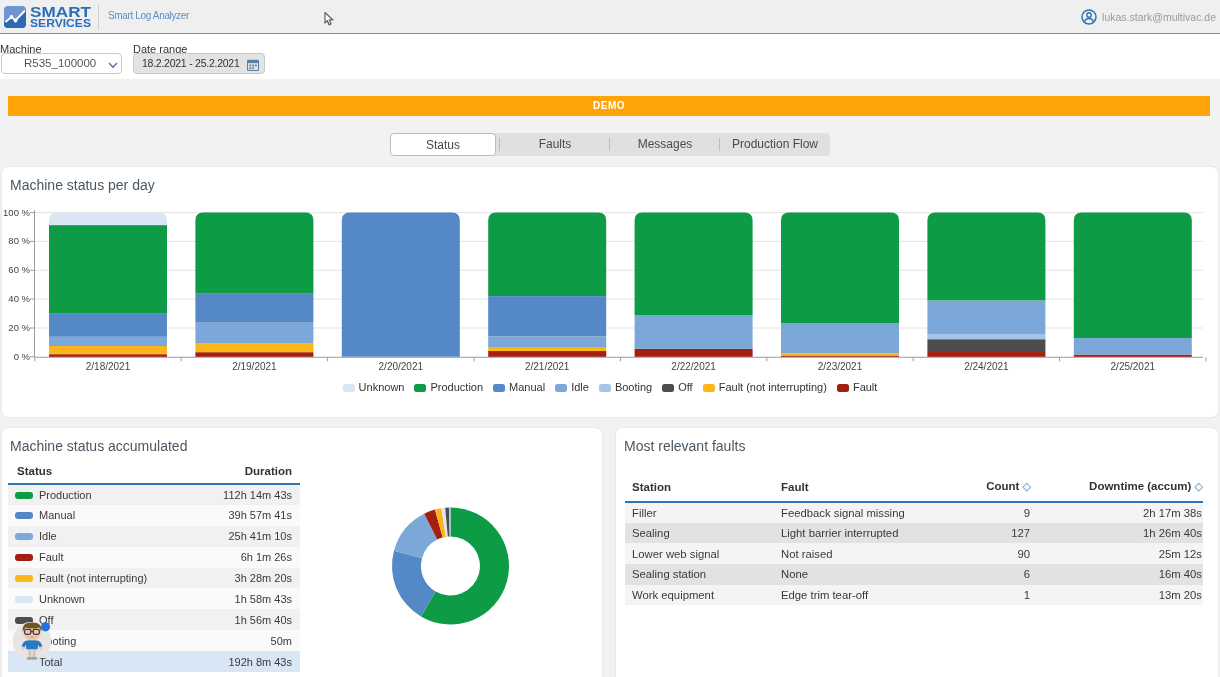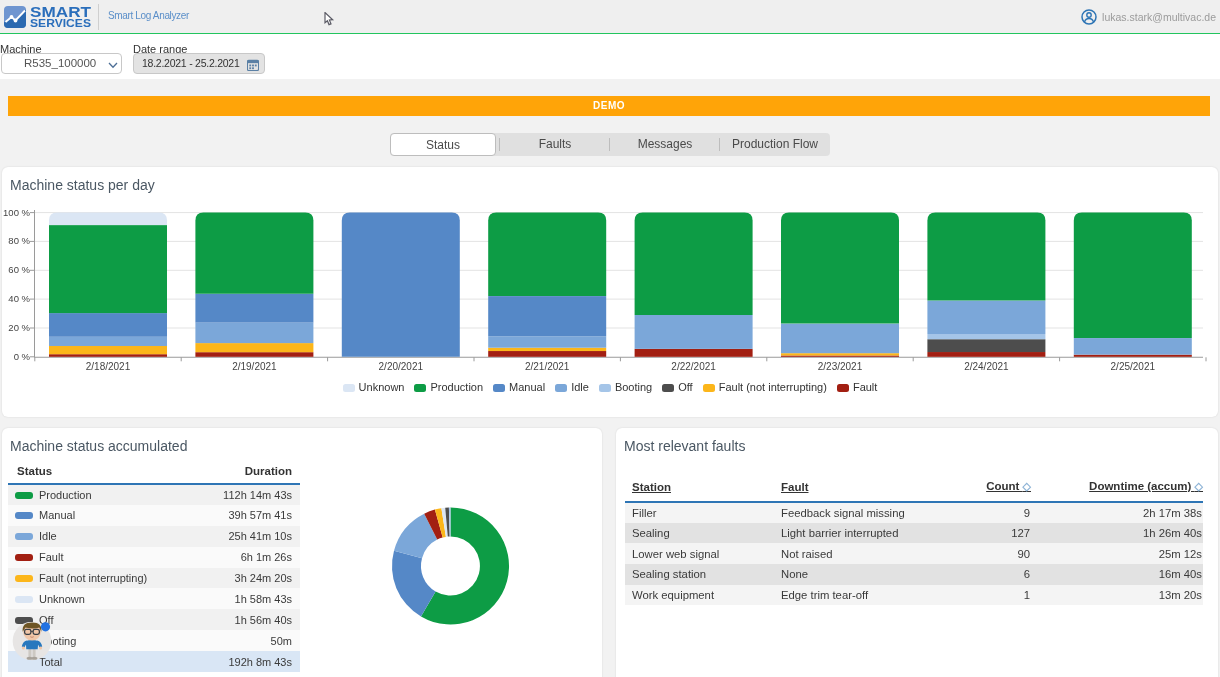--- a/index.html
+++ b/index.html
@@ -30,21 +30,21 @@
 table { border-collapse:collapse; }
 #t1 { position:absolute; left:6px; top:37px; width:292px; font-size:11px; color:#3a3a3a; }
 #t1 th { font-size:11.5px; color:#333; text-align:left; font-weight:bold; padding:0 0 6px 9px; }
 #t1 th.r, #t1 td.r { text-align:right; padding-right:8px; }
 #t1 td { height:20.9px; padding:0 0 0 7px; }
 #t1 tr.g td { background:#f1f1f1; }
 #t1 tr.w td { background:#fafafa; }
 #t1 tr.tot td { background:#d9e6f5;margin-left:36px; }
 #t1 .sw { display:inline-block; width:18px; height:7px; border-radius:3px; margin-right:6px; }
 #t2 { position:absolute; left:9px; top:52px; width:578px; font-size:11.3px; color:#3a3a3a; }
-#t2 th { font-size:11.5px; color:#333; text-align:left; font-weight:bold; padding:0 0 8px 7px;text-decoration:underline; }
+#t2 th { font-size:11.5px; color:#333; text-align:left; font-weight:bold; padding:0 0 8px 7px; }
 #t2 th.r { text-align:right; }
 #t2 td { height:20.7px; padding:0 0 0 7px; }
 #t2 td.r { text-align:right; padding-right:1px; }
 #t2 tr.a td { background:#f4f4f4; }
 #t2 tr.b td { background:#e2e2e2; }
 .sort { color:#8db3d6; font-size:11px; }
 #bot { position:absolute; left:9px; top:622px; width:46px; height:40px; }
 </style>
 </head>
 <body>
@@ -199,21 +199,21 @@
           <tr class="g">
             <td><span class="sw" style="background:#7ba7d9"></span>Idle</td>
             <td class="r">25h 41m 10s</td>
           </tr>
           <tr class="w">
             <td><span class="sw" style="background:#a21f12"></span>Fault</td>
             <td class="r">6h 1m 26s</td>
           </tr>
           <tr class="g">
             <td><span class="sw" style="background:#fcb61a"></span>Fault (not interrupting)</td>
-            <td class="r">3h 24m 20s</td>
+            <td class="r">3h 28m 20s</td>
           </tr>
           <tr class="w">
             <td><span class="sw" style="background:#dbe6f4"></span>Unknown</td>
             <td class="r">1h 58m 43s</td>
           </tr>
           <tr class="g">
             <td><span class="sw" style="background:#4d4d4d"></span>Off</td>
             <td class="r">1h 56m 40s</td>
           </tr>
           <tr class="w">

